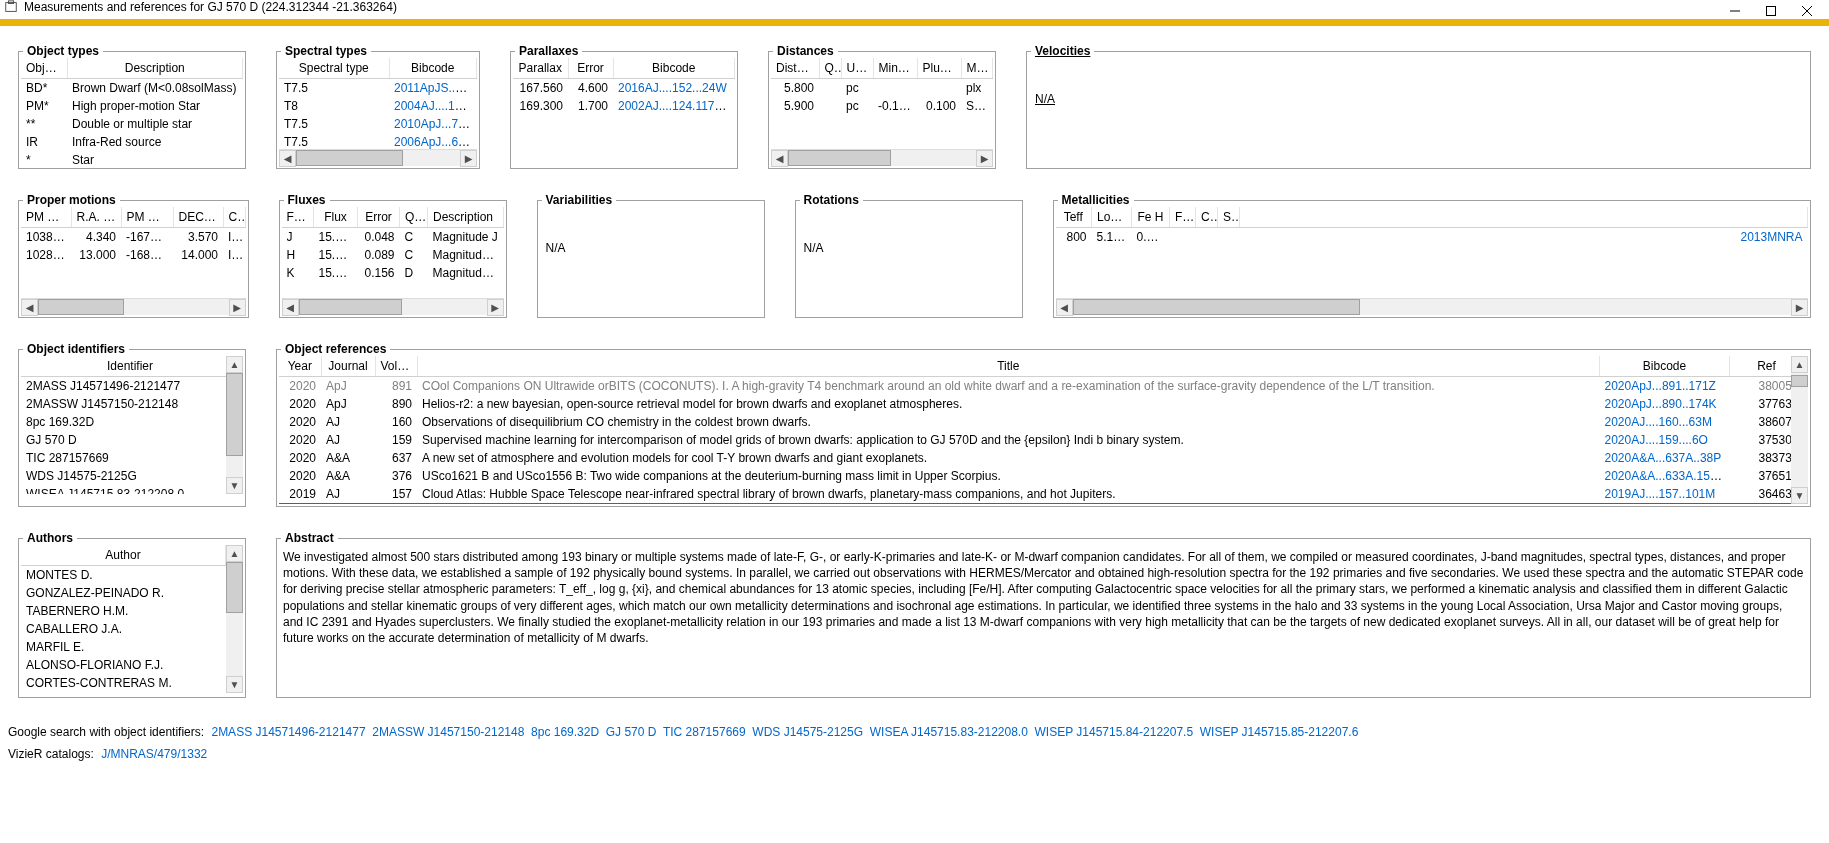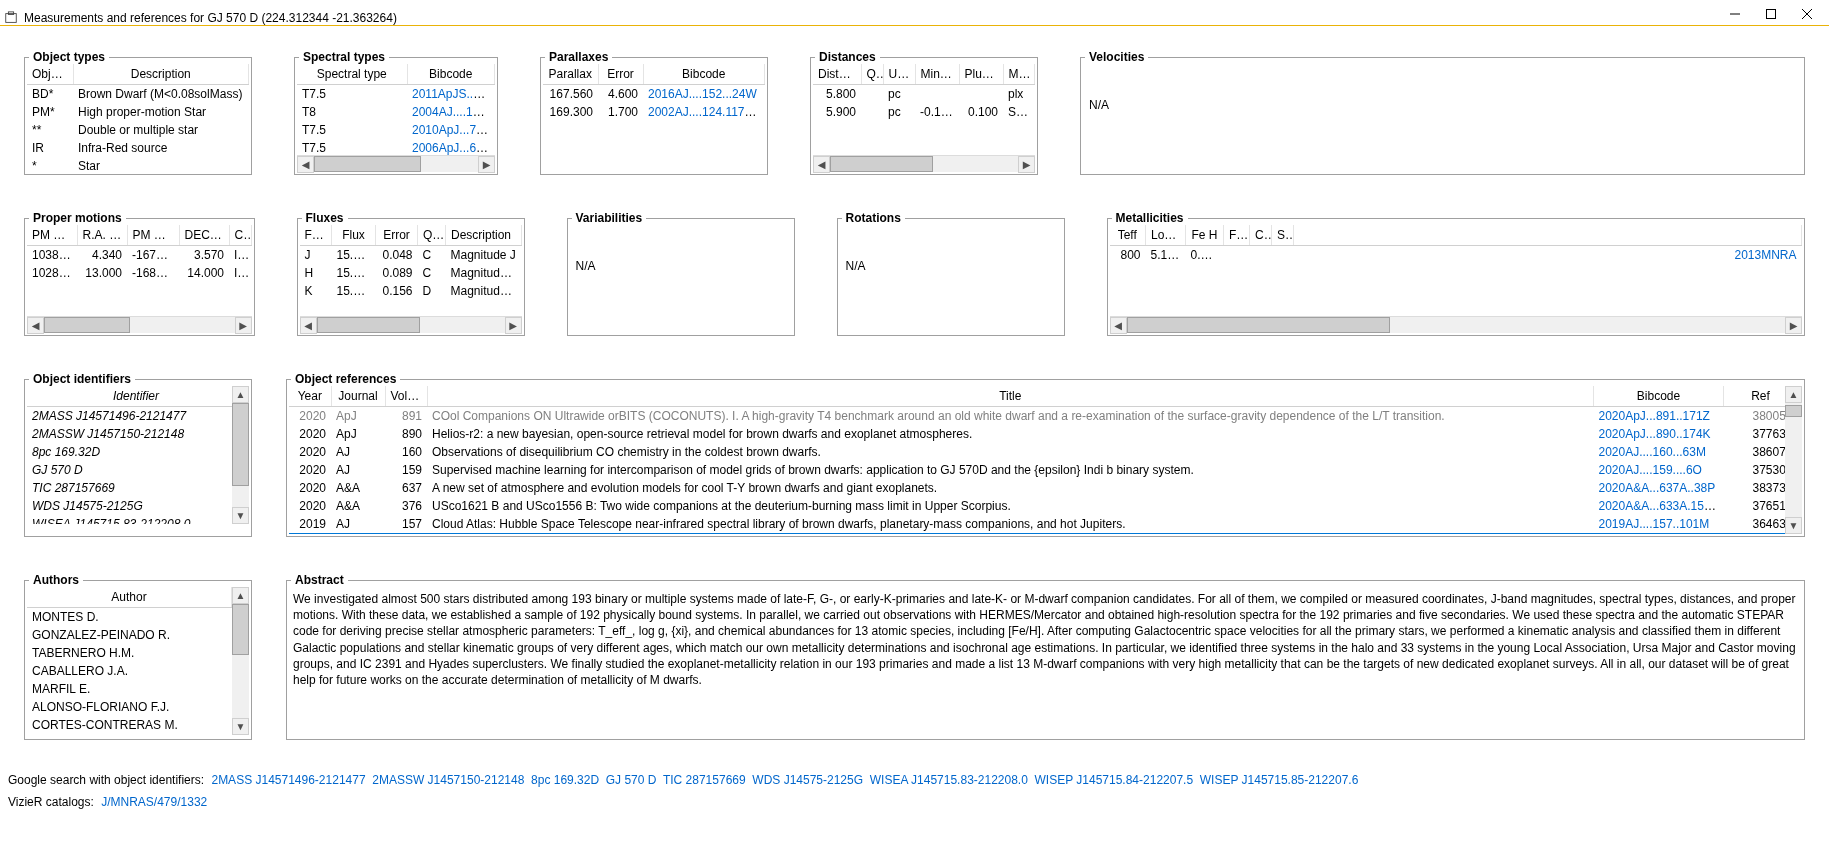--- a/index.html
+++ b/index.html
@@ -1,30 +1,30 @@
 <!DOCTYPE html>
 <html><head>
 <meta charset="utf-8">
 <style>
   * { box-sizing: border-box; }
   html, body { margin:0; padding:0; font-family: "Segoe UI", Arial, sans-serif; font-size:12px; color:#000; background:#fff; }
   a.link { color:#0066cc; text-decoration:none; cursor:pointer; }
 
-  .titlebar { display:flex; align-items:flex-end; height:26px; border-bottom:1px solid #eab308; padding:0 4px; }
+  .titlebar { display:flex; align-items:flex-start; height:26px; border-bottom:7px solid #eab308; padding:0 4px; }
   .titlebar .icon { width:14px; height:14px; margin-right:6px; display:flex; align-items:center; justify-content:center; }
   .titlebar .title { flex:1; }
   .winbtn { width:36px; height:22px; display:flex; align-items:center; justify-content:center; cursor:default; }
   .winbtn svg { width:10px; height:10px; }
 
   .content { padding:8px 8px 6px 8px; }
 
-  .row { display:flex; gap:2px; margin-bottom:4px; }
+  .row { display:flex; gap:10px; margin-bottom:4px; }
   .row-top { display:flex; gap:10px; margin-bottom:4px; }
 
-  fieldset.panel { border:1px solid #a0a0a0; margin:16px; padding:0; position:relative; }
+  fieldset.panel { border:1px solid #a0a0a0; margin:10px; padding:0; position:relative; }
   fieldset.panel > legend { font-size:12px; padding:0 4px; margin-left:4px; font-weight:bold; }
   .panel-body { padding:0 2px 2px 2px; }
 
   .grid-wrap { overflow:auto; position:relative; }
   table.grid { border-collapse:collapse; width:100%; table-layout:fixed; }
   table.grid th { font-weight:normal; background:#fff; border-bottom:1px solid #d0d0d0; border-right:1px solid #e4e4e4; padding:3px 5px; text-align:center; white-space:nowrap; overflow:hidden; text-overflow:ellipsis; }
   table.grid td { padding:2px 5px; white-space:nowrap; overflow:hidden; text-overflow:ellipsis; }
   table.grid td.r { text-align:right; }
   table.grid td.l { text-align:left; }
 
@@ -266,21 +266,21 @@
         <div class="track">
               <div class="thumb" style="left:0;width:55%;"></div>
             </div>
         <div class="btn">
               <span class="arrow">▶</span>
             </div>
       </div>
     </div>
   </fieldset>
 
-  <fieldset class="panel" style="flex:1;">
+  <fieldset class="panel" style="flex:1;text-decoration:underline;">
     <legend>Velocities</legend>
     <div class="panel-body">
           <div class="na">N/A</div>
         </div>
   </fieldset>
 </div>
 
 <div class="row-top">
 
   <fieldset class="panel" style="width:228px;">
@@ -462,21 +462,21 @@
     </div>
   </fieldset>
 </div>
 
 <div class="row">
 
   <fieldset class="panel" style="width:228px;">
     <legend>Object identifiers</legend>
     <div class="panel-body">
       <div class="list-wrap" style="position:relative;">
-        <div style="height:100%;overflow:hidden;padding-right:3px;font-style:italic;">
+        <div style="height:100%;overflow:hidden;padding-right:3px;">
           <table class="grid">
             <thead>
                   <tr>
                     <th>Identifier</th>
                   </tr>
                 </thead>
             <tbody id="tb-ids">
                   <tr>
                     <td class="l">2MASS J14571496-2121477</td>
                   </tr>

